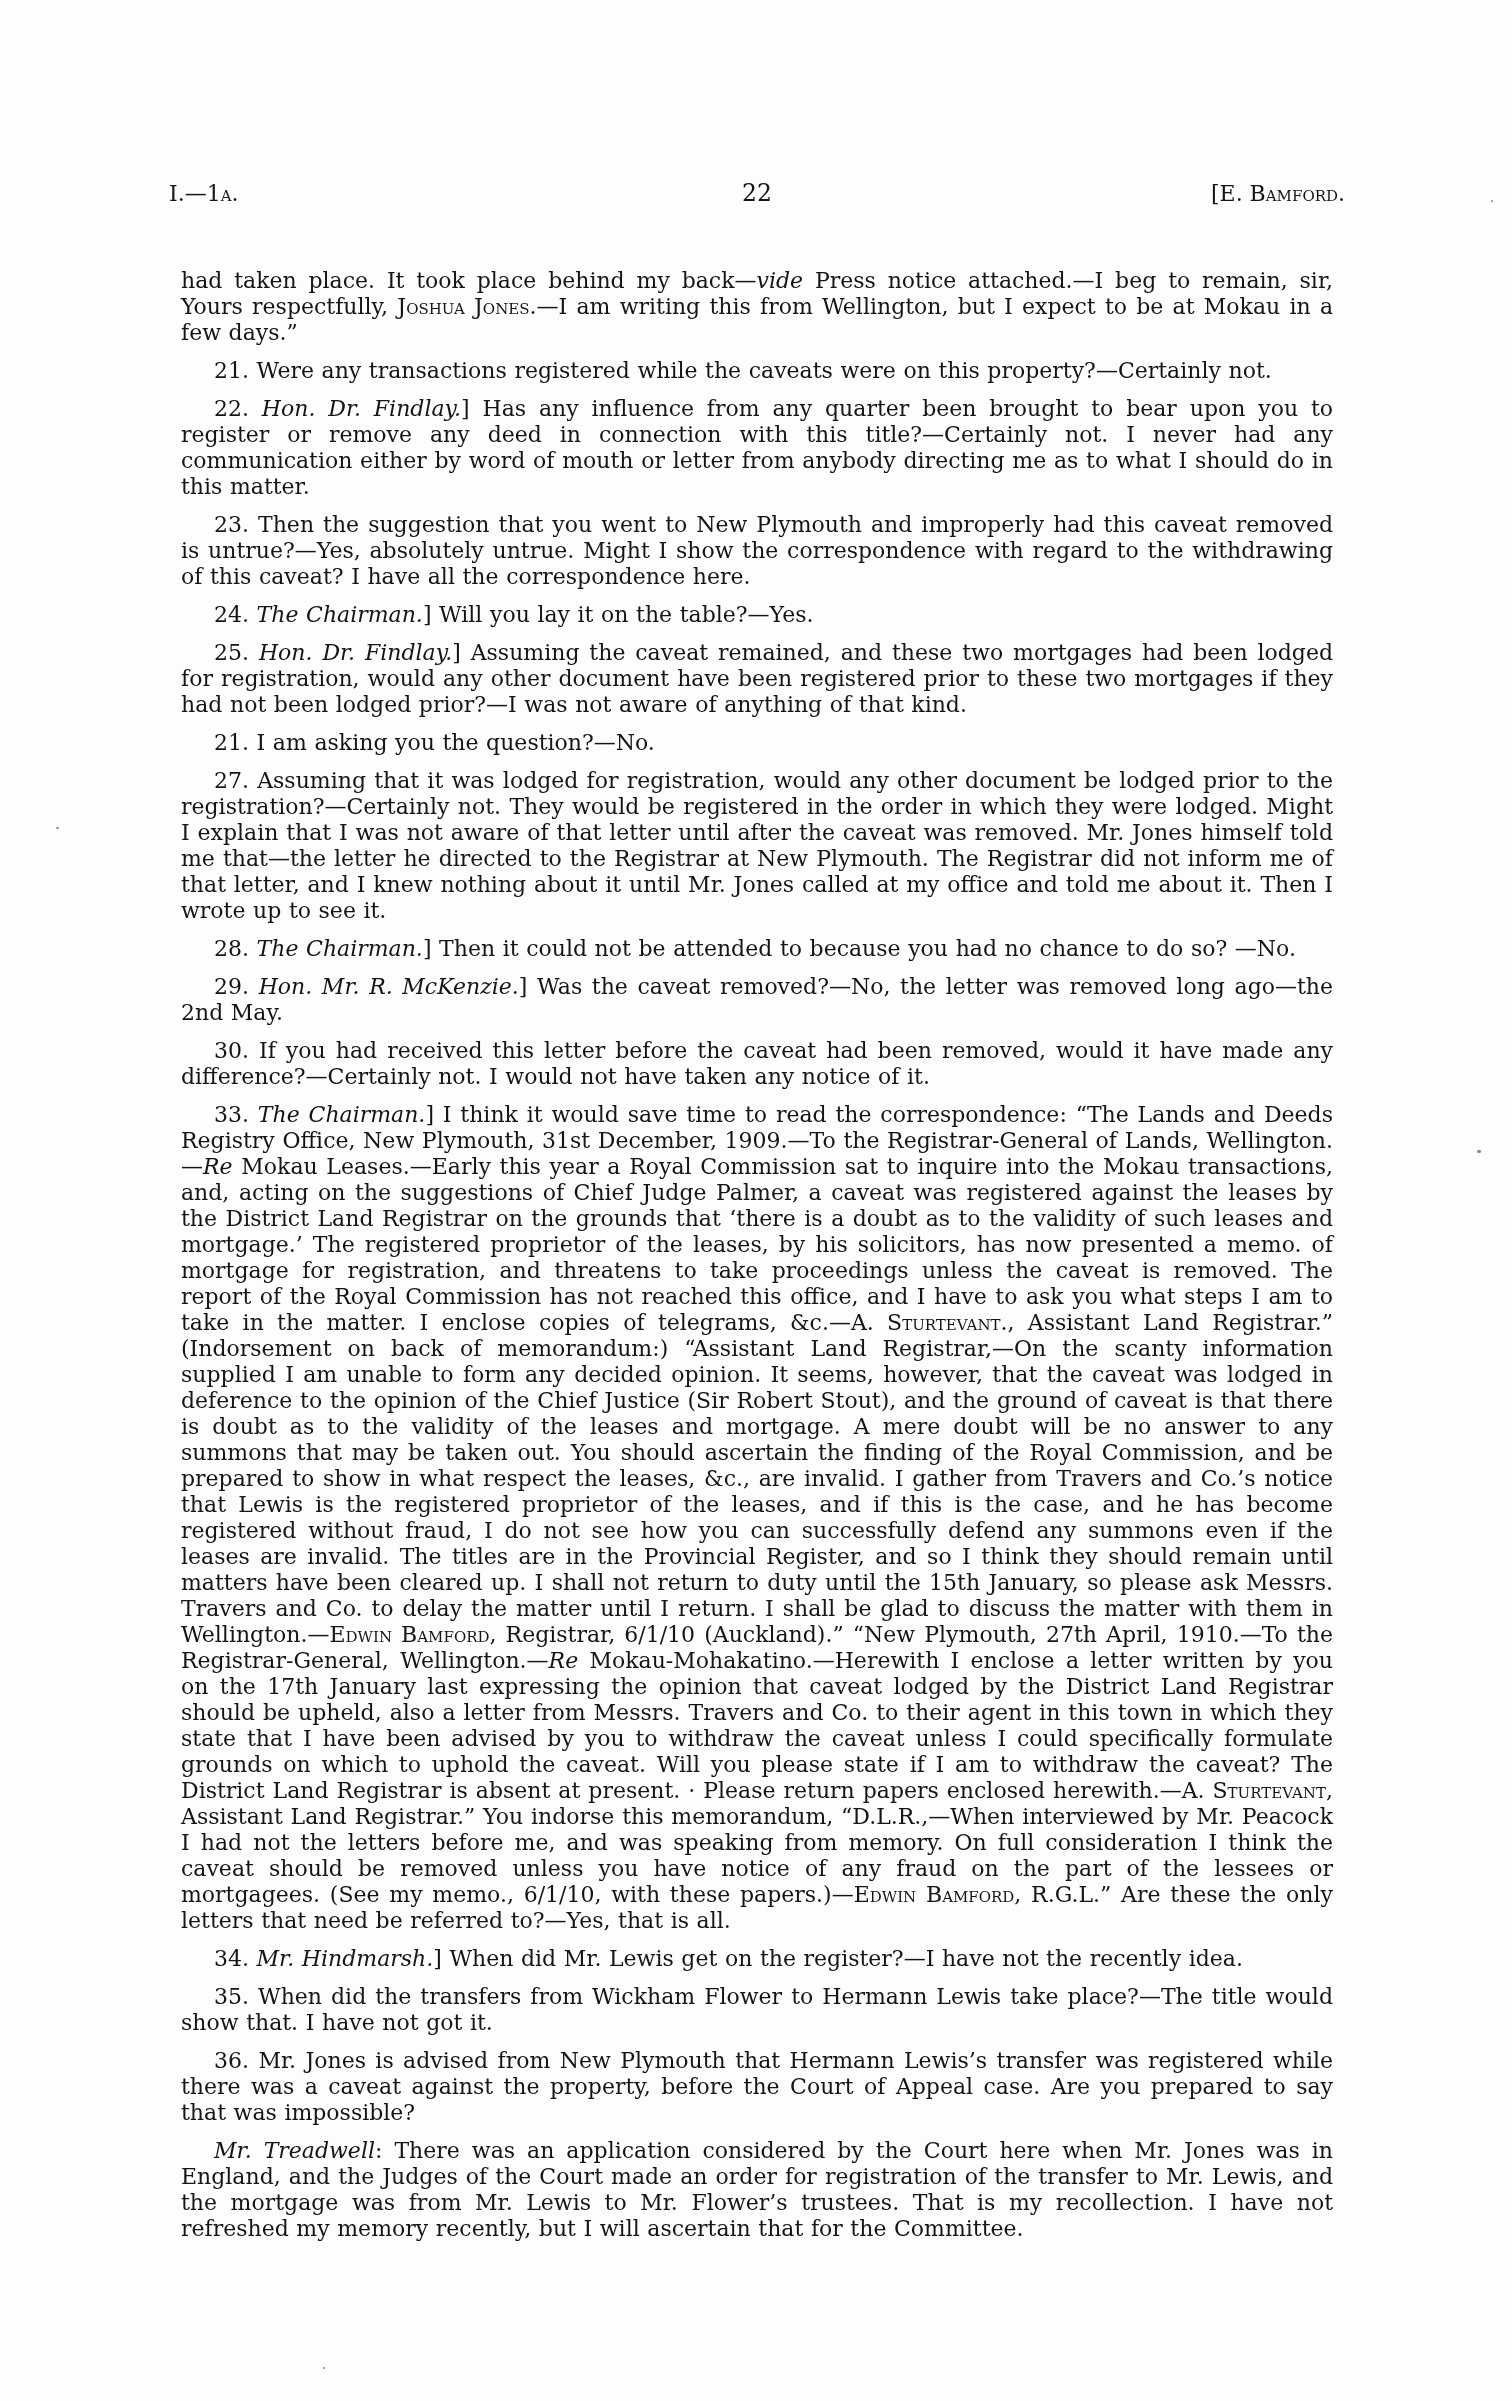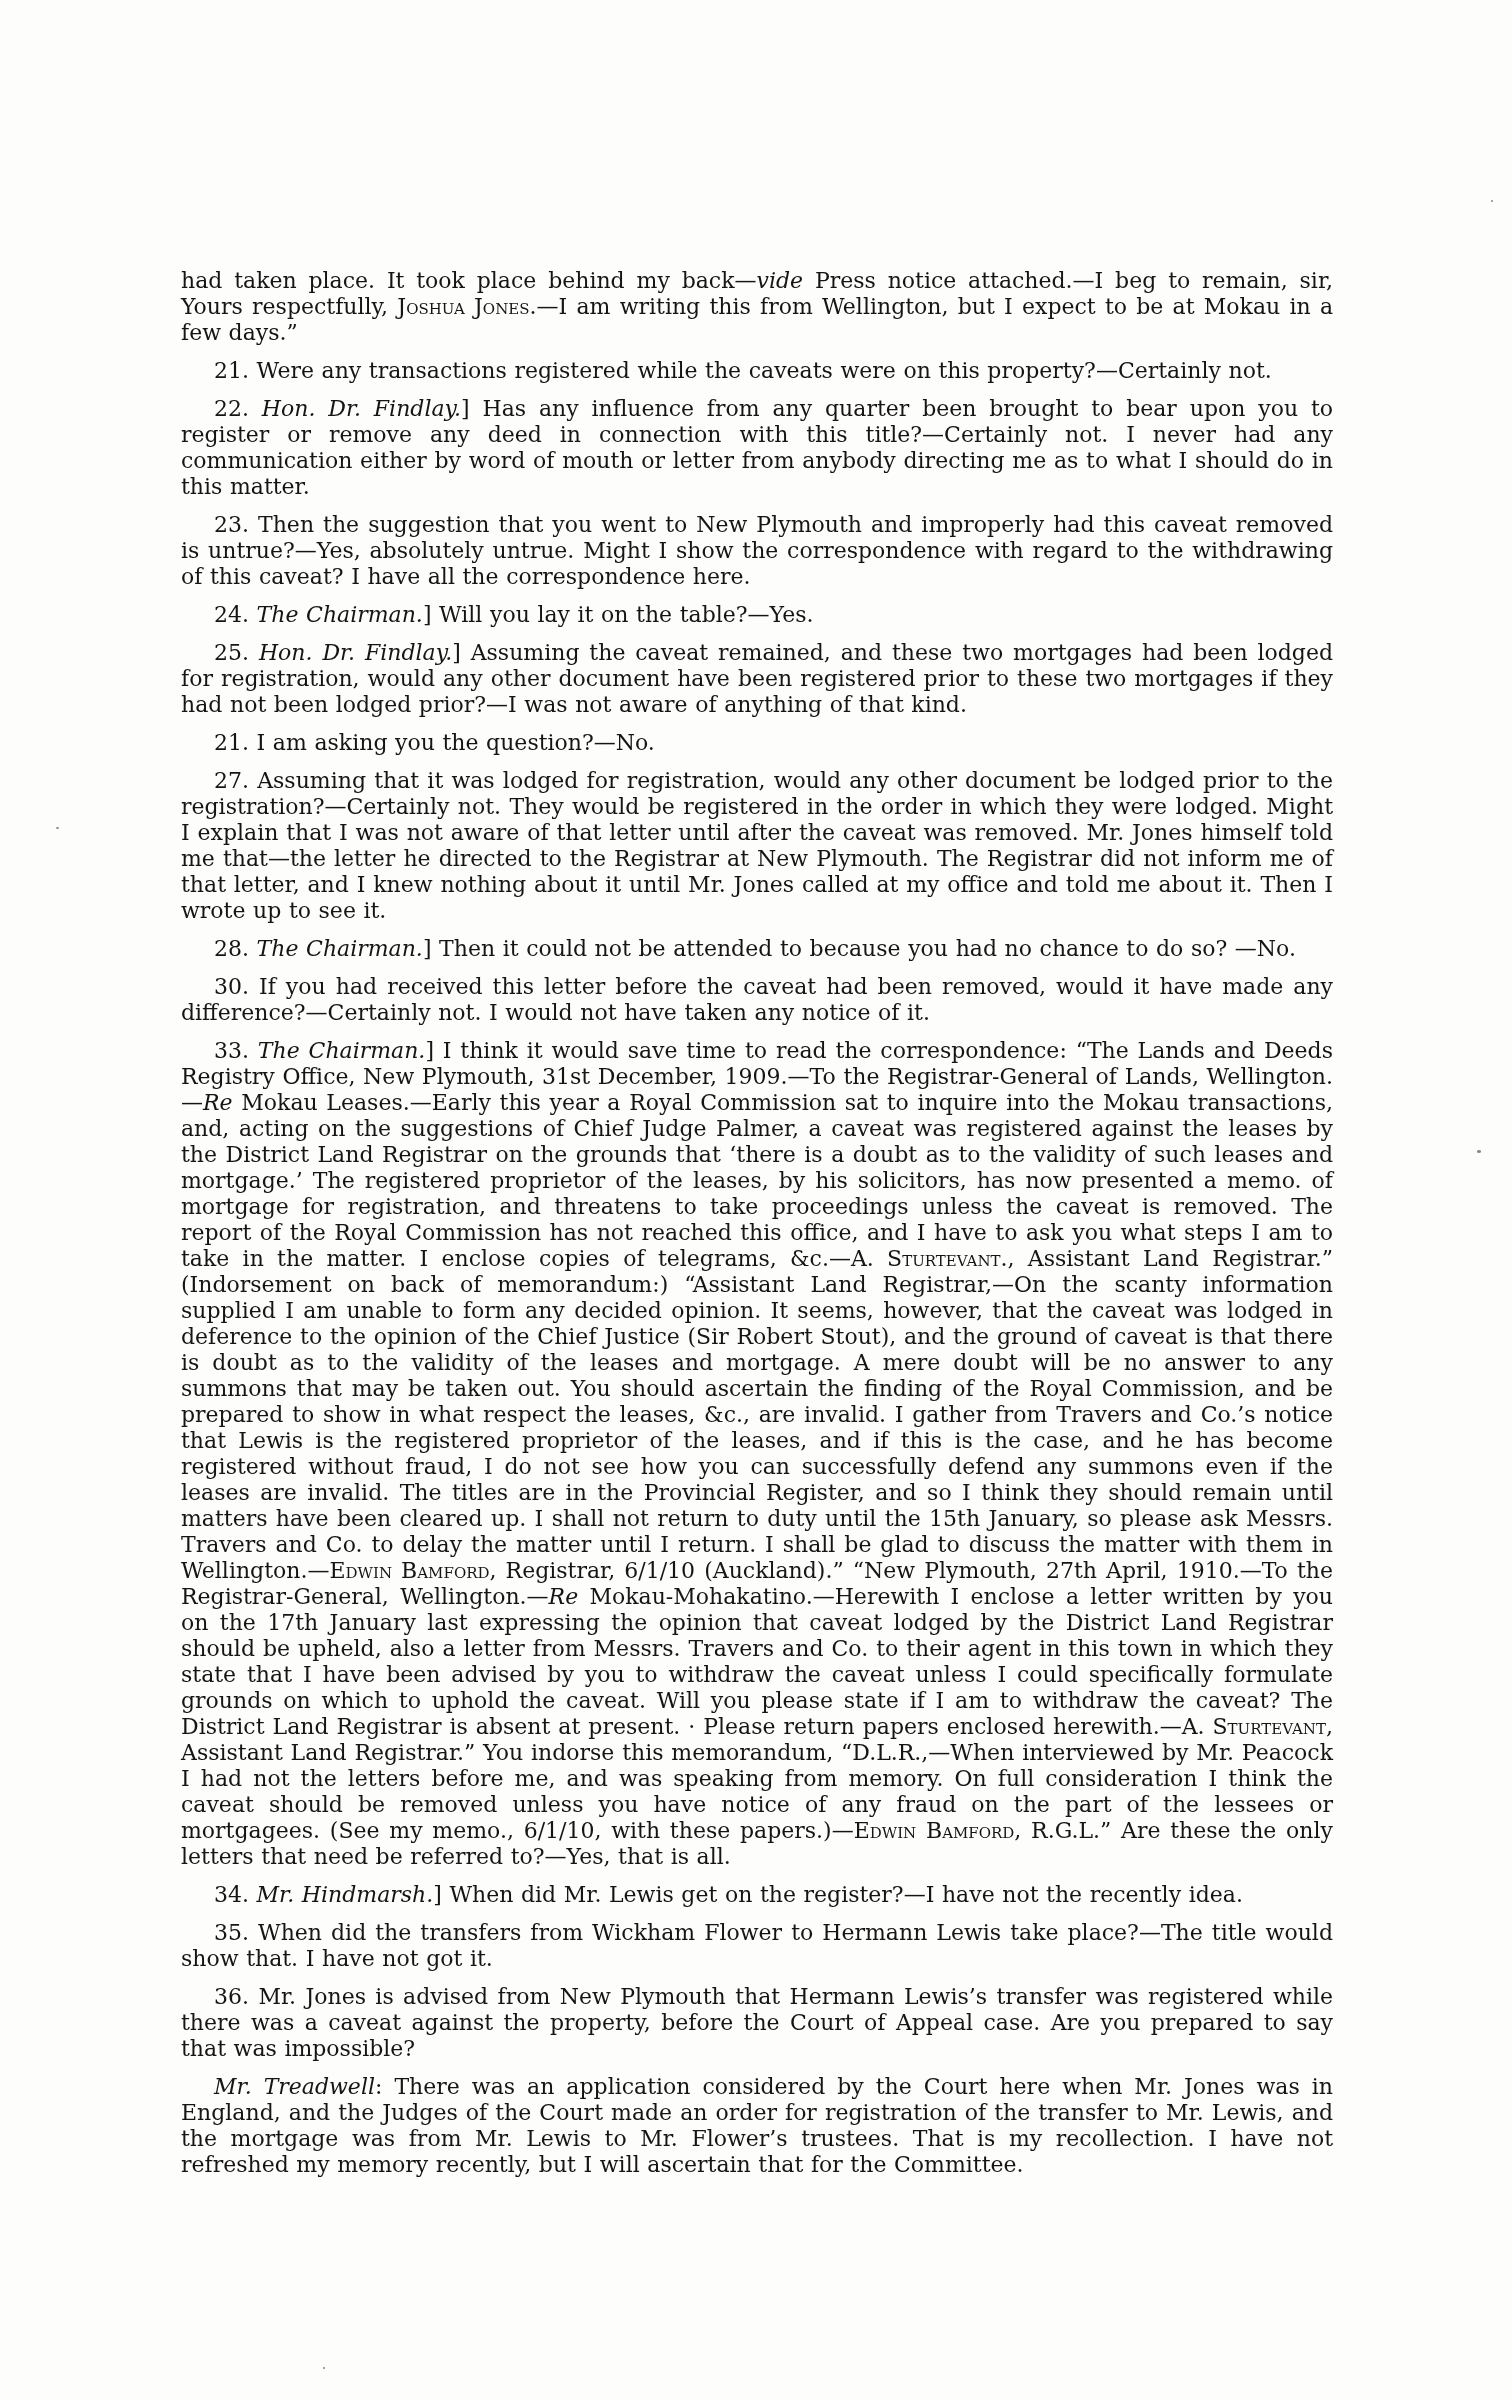--- a/index.html
+++ b/index.html
@@ -41,30 +41,36 @@
   .speck { position: absolute; background: #8a8a85; border-radius: 50%; }
   .speck.s1 { left: 56px;  top: 827px; width: 3.2px; height: 1.9px; }
   .speck.s2 { left: 1477px; top: 1150px; width: 3.8px; height: 2.5px; }
   .speck.s3 { left: 1491px; top: 200px; width: 1.9px; height: 1.9px; }
   .speck.s4 { left: 323px; top: 2367px; width: 1.9px; height: 1.9px; }
 </style>
 </head>
 <body>
 
 <div class="page">
+  <div class="header">
+    <span class="h-left smallcaps">I.—1a.</span>
+    <span class="h-center">22</span>
+    <span class="h-right smallcaps">[E. Bamford.</span>
+  </div>
   <div class="content">
       <p class="para no-indent"><span>had taken place.  It took place behind my back—</span><span class="italic">vide</span><span> Press notice attached.—I beg to remain, sir, Yours respectfully, </span><span class="smallcaps">Joshua Jones</span><span>.—I am writing this from Wellington, but I expect to be at Mokau in a few days.”</span></p>
       <p class="para"><span>21. Were any transactions registered while the caveats were on this property?—Certainly not.</span></p>
       <p class="para"><span>22. </span><span class="italic">Hon. Dr. Findlay.</span><span>] Has any influence from any quarter been brought to bear upon you to register or remove any deed in connection with this title?—Certainly not.  I never had any communication either by word of mouth or letter from anybody directing me as to what I should do in this matter.</span></p>
       <p class="para"><span>23. Then the suggestion that you went to New Plymouth and improperly had this caveat removed is untrue?—Yes, absolutely untrue.  Might I show the correspondence with regard to the withdrawing of this caveat?  I have all the correspondence here.</span></p>
       <p class="para"><span>24. </span><span class="italic">The Chairman.</span><span>] Will you lay it on the table?—Yes.</span></p>
       <p class="para"><span>25. </span><span class="italic">Hon. Dr. Findlay.</span><span>] Assuming the caveat remained, and these two mortgages had been lodged for registration, would any other document have been registered prior to these two mortgages if they had not been lodged prior?—I was not aware of anything of that kind.</span></p>
       <p class="para"><span>21. I am asking you the question?—No.</span></p>
       <p class="para"><span>27. Assuming that it was lodged for registration, would any other document be lodged prior to the registration?—Certainly not.  They would be registered in the order in which they were lodged.  Might I explain that I was not aware of that letter until after the caveat was removed.  Mr. Jones himself told me that—the letter he directed to the Registrar at New Plymouth.  The Registrar did not inform me of that letter, and I knew nothing about it until Mr. Jones called at my office and told me about it.  Then I wrote up to see it.</span></p>
       <p class="para"><span>28. </span><span class="italic">The Chairman.</span><span>] Then it could not be attended to because you had no chance to do so? —No.</span></p>
+      <p class="para"><span>29. </span><span class="italic">Hon. Mr. R. McKenzie.</span><span>] Was the caveat removed?—No, the letter was removed long ago—the 2nd May.</span></p>
       <p class="para"><span>30. If you had received this letter before the caveat had been removed, would it have made any difference?—Certainly not.  I would not have taken any notice of it.</span></p>
       <p class="para"><span>33. </span><span class="italic">The Chairman.</span><span>] I think it would save time to read the correspondence:  “The Lands and Deeds Registry Office, New Plymouth, 31st December, 1909.—To the Registrar-General of Lands, Wellington.—</span><span class="italic">Re</span><span> Mokau Leases.—Early this year a Royal Commission sat to inquire into the Mokau transactions, and, acting on the suggestions of Chief Judge Palmer, a caveat was registered against the leases by the District Land Registrar on the grounds that ‘there is a doubt as to the validity of such leases and mortgage.’  The registered proprietor of the leases, by his solicitors, has now presented a memo. of mortgage for registration, and threatens to take proceedings unless the caveat is removed.  The report of the Royal Commission has not reached this office, and I have to ask you what steps I am to take in the matter.  I enclose copies of telegrams, &amp;c.—A. </span><span class="smallcaps">Sturtevant</span><span>., Assistant Land Registrar.”  (Indorsement on back of memorandum:) “Assistant Land Registrar,—On the scanty information supplied I am unable to form any decided opinion. It seems, however, that the caveat was lodged in deference to the opinion of the Chief Justice (Sir Robert Stout), and the ground of caveat is that there is doubt as to the validity of the leases and mortgage.  A mere doubt will be no answer to any summons that may be taken out.  You should ascertain the finding of the Royal Commission, and be prepared to show in what respect the leases, &amp;c., are invalid.  I gather from Travers and Co.’s notice that Lewis is the registered proprietor of the leases, and if this is the case, and he has become registered without fraud, I do not see how you can successfully defend any summons even if the leases are invalid.  The titles are in the Provincial Register, and so I think they should remain until matters have been cleared up.  I shall not return to duty until the 15th January, so please ask Messrs. Travers and Co. to delay the matter until I return.  I shall be glad to discuss the matter with them in Wellington.—</span><span class="smallcaps">Edwin Bamford</span><span>, Registrar, 6/1/10 (Auckland).”  “New Plymouth, 27th April, 1910.—To the Registrar-General, Wellington.—</span><span class="italic">Re</span><span> Mokau-Mohakatino.—Herewith I enclose a letter written by you on the 17th January last expressing the opinion that caveat lodged by the District Land Registrar should be upheld, also a letter from Messrs. Travers and Co. to their agent in this town in which they state that I have been advised by you to withdraw the caveat unless I could specifically formulate grounds on which to uphold the caveat.  Will you please state if I am to withdraw the caveat?  The District Land Registrar is absent at present. · Please return papers enclosed herewith.—A. </span><span class="smallcaps">Sturtevant</span><span>, Assistant Land Registrar.”  You indorse this memorandum, “D.L.R.,—When interviewed by Mr. Peacock I had not the letters before me, and was speaking from memory. On full consideration I think the caveat should be removed unless you have notice of any fraud on the part of the lessees or mortgagees.  (See my memo., 6/1/10, with these papers.)—</span><span class="smallcaps">Edwin Bamford</span><span>, R.G.L.”  Are these the only letters that need be referred to?—Yes, that is all.</span></p>
       <p class="para"><span>34. </span><span class="italic">Mr. Hindmarsh.</span><span>] When did Mr. Lewis get on the register?—I have not the recently idea.</span></p>
       <p class="para"><span>35. When did the transfers from Wickham Flower to Hermann Lewis take place?—The title would show that.  I have not got it.</span></p>
       <p class="para"><span>36. Mr. Jones is advised from New Plymouth that Hermann Lewis’s transfer was registered while there was a caveat against the property, before the Court of Appeal case.  Are you prepared to say that was impossible?</span></p>
       <p class="para"><span class="italic">Mr. Treadwell</span><span>: There was an application considered by the Court here when Mr. Jones was in England, and the Judges of the Court made an order for registration of the transfer to Mr. Lewis, and the mortgage was from Mr. Lewis to Mr. Flower’s trustees.  That is my recollection. I have not refreshed my memory recently, but I will ascertain that for the Committee.</span></p>
     </div>
   <div class="speck s1"></div>
   <div class="speck s2"></div>
   <div class="speck s3"></div>

